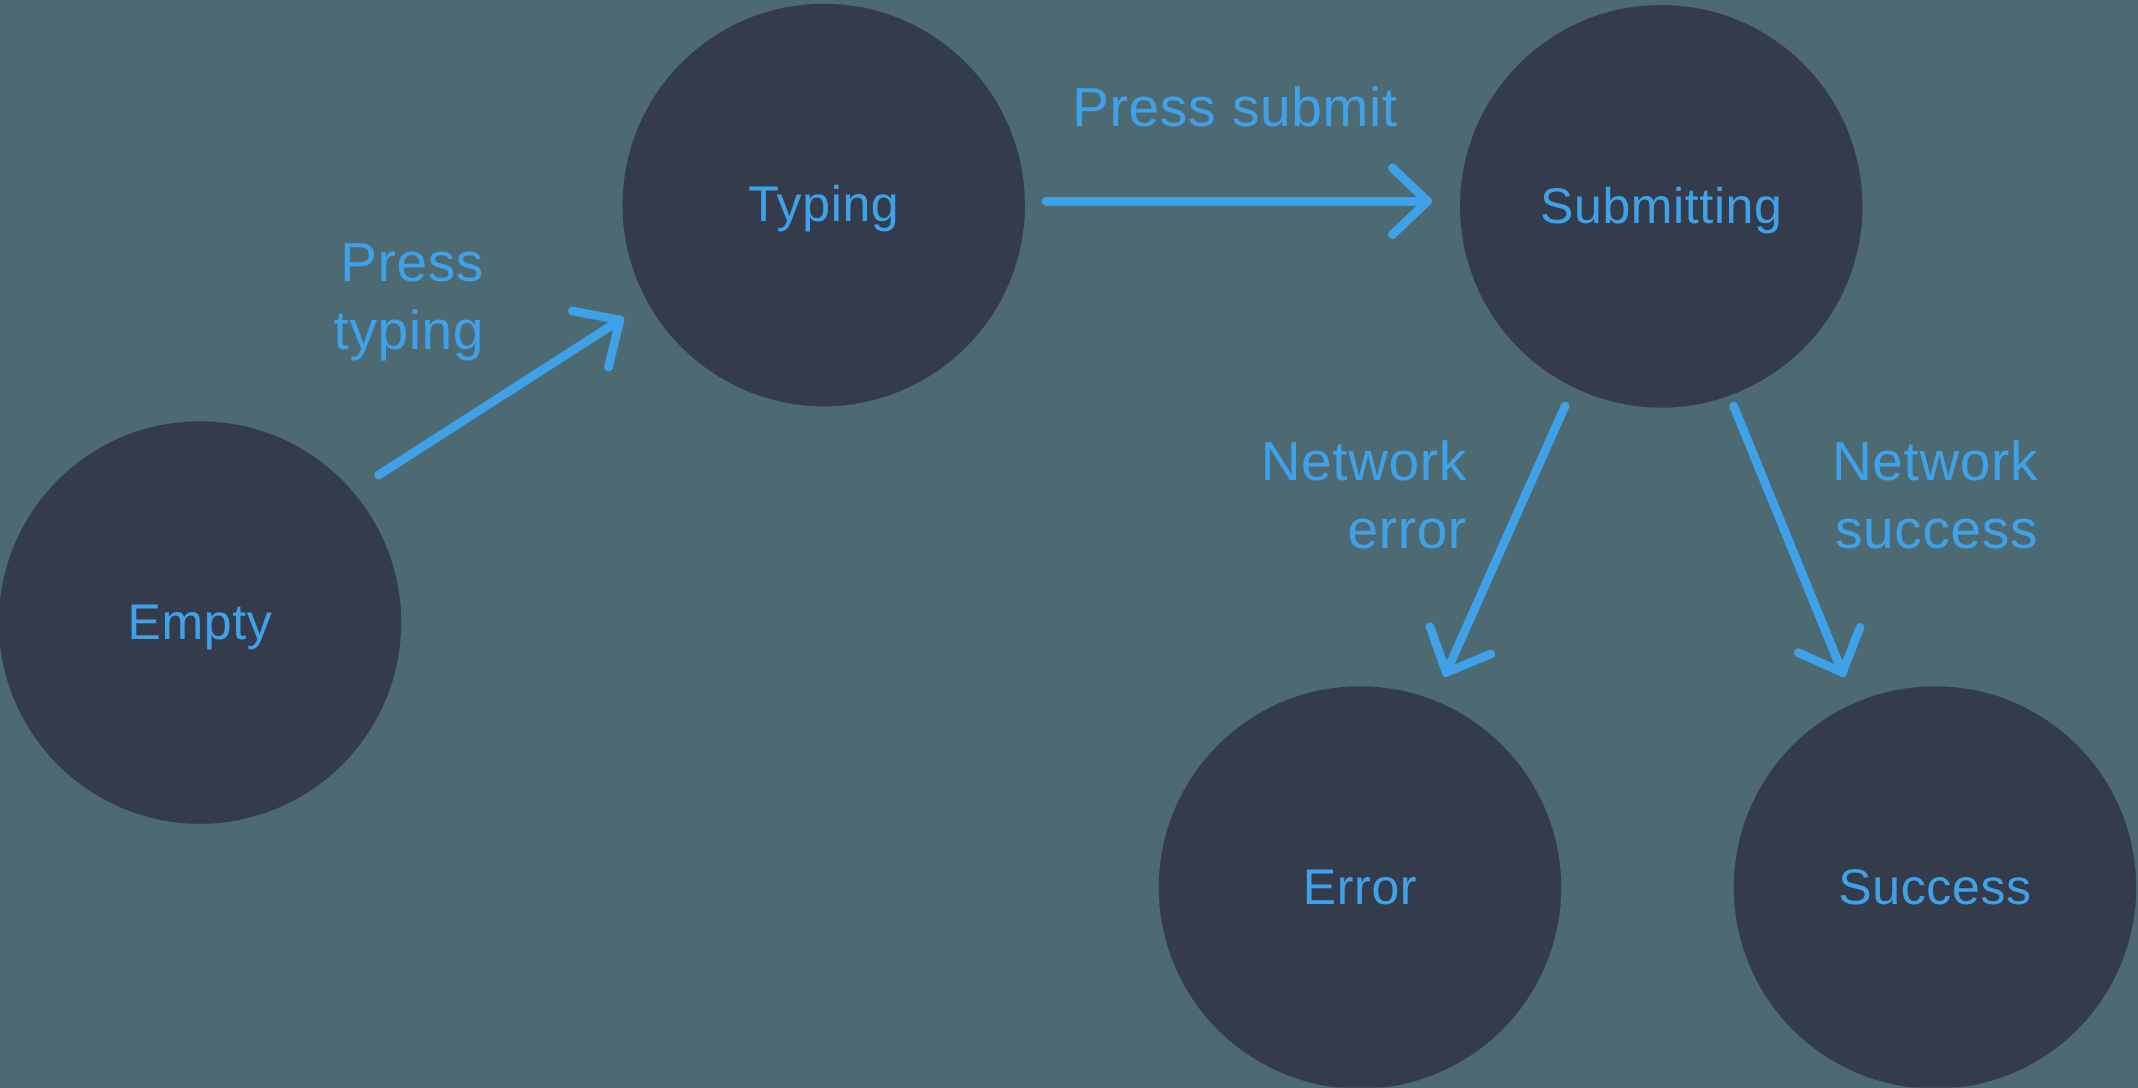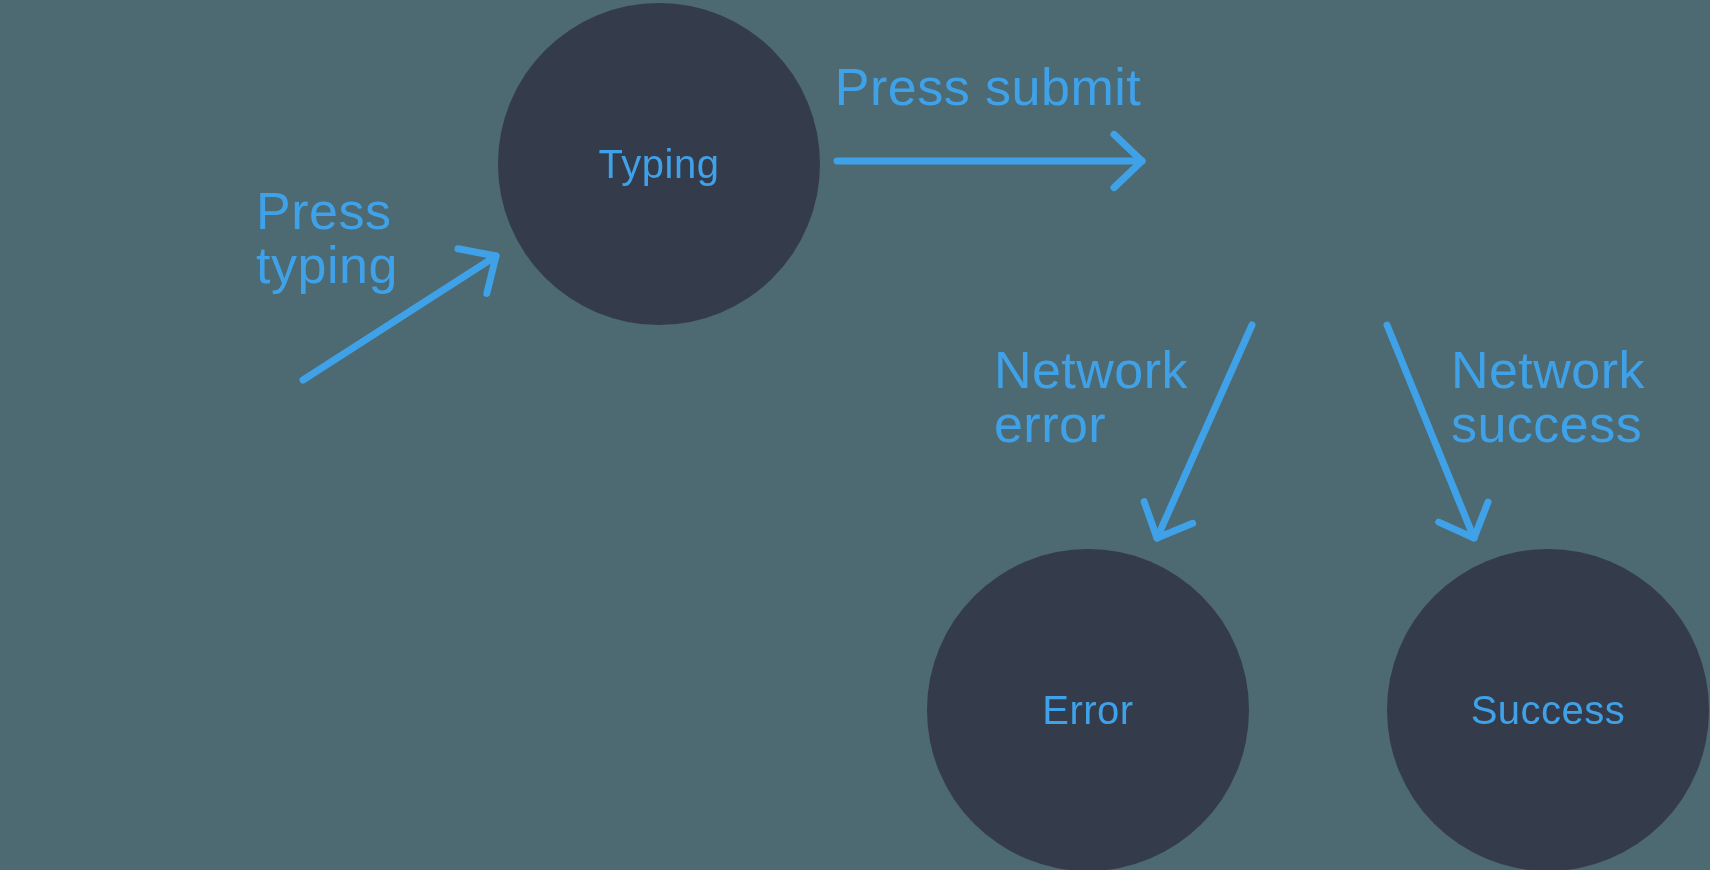--- a/index.html
+++ b/index.html
@@ -20,46 +20,52 @@
   .node{
     position:absolute;width:322px;height:322px;border-radius:50%;
     background:var(--node);
     display:flex;align-items:center;justify-content:center;
   }
   .node-label{
     color:var(--accent);font-size:40px;letter-spacing:.5px;line-height:1;
   }
   .edge-label{
     position:absolute;transform:translate(-50%,-50%);
-    color:var(--accent);font-size:52px;line-height:54px;
-    text-align:left;white-space:nowrap;letter-spacing:.5px;
+    color:var(--accent);font-size:44px;line-height:54px;
+    text-align:right;white-space:nowrap;letter-spacing:.5px;
   }
 </style>
 </head>
 <body>
 
 <div class="canvas">
 
   <svg class="arrows" viewBox="0 0 1710 870" xmlns="http://www.w3.org/2000/svg">
     <defs>
       <marker id="head" markerWidth="12" markerHeight="14" refX="5" refY="6" orient="auto" markerUnits="strokeWidth">
         <path d="M1 2.2 L5 6 L1 9.8"></path>
       </marker>
     </defs>
     <line class="arrow" x1="303" y1="380" x2="496" y2="256" marker-end="url(#head)"></line>
     <line class="arrow" x1="837" y1="161" x2="1142" y2="161" marker-end="url(#head)"></line>
     <line class="arrow" x1="1252" y1="325" x2="1157" y2="538" marker-end="url(#head)"></line>
     <line class="arrow" x1="1387" y1="325" x2="1474" y2="538" marker-end="url(#head)"></line>
   </svg>
 
+  <div class="node" style="left:-1px;top:337px">
+    <span class="node-label">Empty</span>
+  </div>
 
   <div class="node" style="left:498px;top:3px">
     <span class="node-label">Typing</span>
   </div>
 
+  <div class="node" style="left:1168px;top:4px">
+    <span class="node-label">Submitting</span>
+  </div>
 
   <div class="node" style="left:927px;top:549px">
     <span class="node-label">Error</span>
   </div>
 
   <div class="node" style="left:1387px;top:549px">
     <span class="node-label">Success</span>
   </div>
 
   <div class="edge-label" style="left:327px;top:238px">

